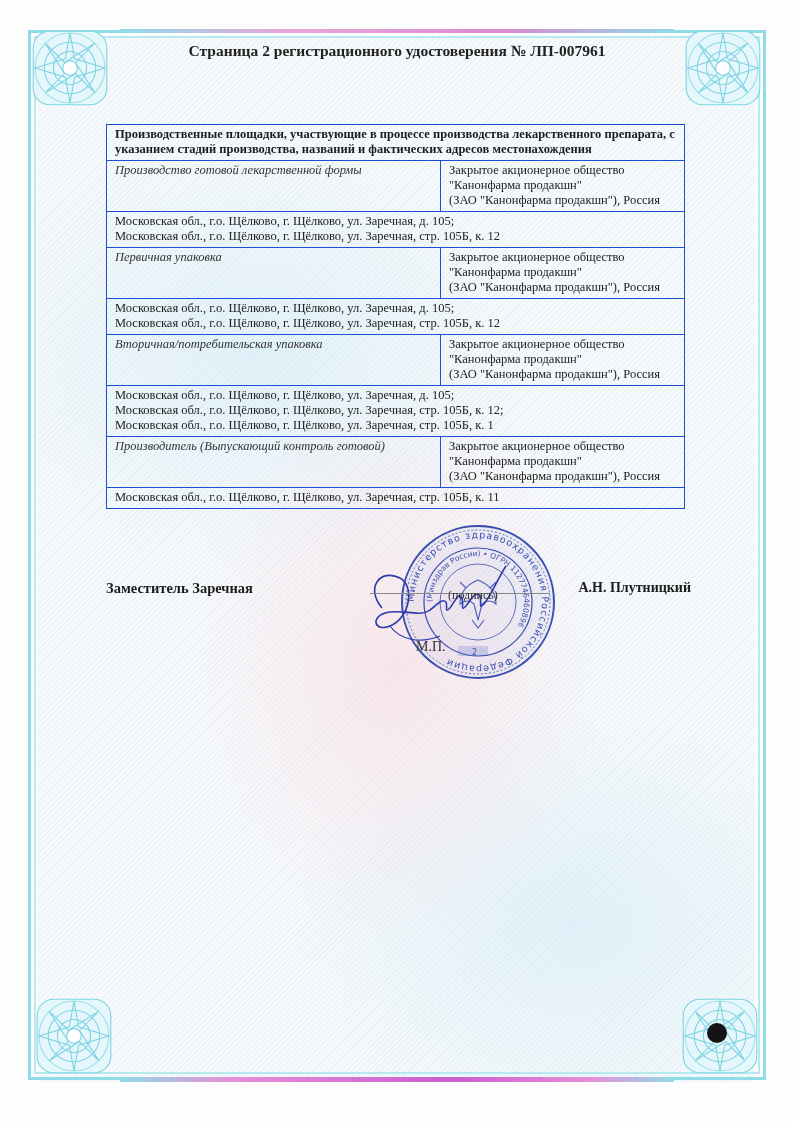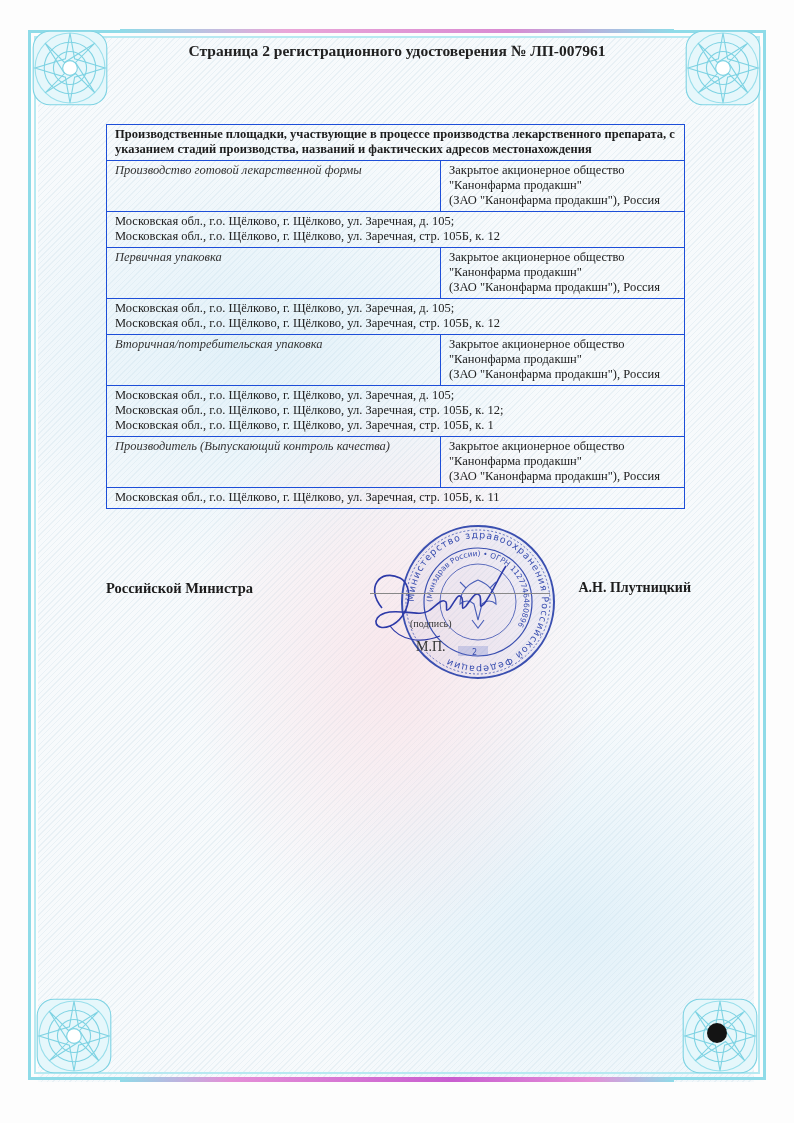--- a/index.html
+++ b/index.html
@@ -45,21 +45,21 @@
   td.col-stage { width:321px; font-style:italic; color:#333; }
   td.col-org { color:#222; }
   td.hdr { font-weight:bold; padding-top:4px; padding-bottom:2px; }
   td.addr { color:#222;margin-left:19px; }
   .line { display:block; }
 
   .signature-row { position:absolute; left:106px; top:580px; width:585px; height:24px; }
   .sig-title { position:absolute; left:0; top:0; font-weight:bold; font-size:14.5px; }
   .sig-name { position:absolute; right:0; top:0; font-weight:bold; font-size:14px; }
   .sig-line { position:absolute; left:264px; top:13px; width:180px; height:1px; background:#888; }
-  .sig-caption { position:absolute; left:410px; top:618px; font-size:10px; color:#333; }
+  .sig-caption { position:absolute; left:410px; top:588px; font-size:12px; color:#333;padding-left:38px; }
   .mp { position:absolute; left:416px; top:639px; font-size:14px; color:#333; }
 
   .stamp { position:absolute; left:398px; top:522px; width:160px; height:160px; }
   .stamp svg { width:100%; height:100%; }
   .signature { position:absolute; left:360px; top:548px; width:150px; height:110px; }
   .signature svg { width:100%; height:100%; }
 </style>
 </head>
 <body>
 
@@ -170,21 +170,21 @@
   </tr>
   <tr>
     <td colspan="2" class="addr">
       <span class="line">Московская обл., г.о. Щёлково, г. Щёлково, ул. Заречная, д. 105;</span>
       <span class="line">Московская обл., г.о. Щёлково, г. Щёлково, ул. Заречная, стр. 105Б, к. 12;</span>
       <span class="line">Московская обл., г.о. Щёлково, г. Щёлково, ул. Заречная, стр. 105Б, к. 1</span>
     </td>
   </tr>
 
   <tr>
-    <td class="col-stage">Производитель (Выпускающий контроль качества)</td>
+    <td class="col-stage">Производитель (Выпускающий контроль готовой)</td>
     <td class="col-org">
       <span class="line">Закрытое акционерное общество</span>
       <span class="line">"Канонфарма продакшн"</span>
       <span class="line">(ЗАО "Канонфарма продакшн"), Россия</span>
     </td>
   </tr>
   <tr>
     <td colspan="2" class="addr">
       <span class="line">Московская обл., г.о. Щёлково, г. Щёлково, ул. Заречная, стр. 105Б, к. 11</span>
     </td>
@@ -222,18 +222,18 @@
   <svg viewBox="0 0 150 110">
     <path d="M22 60 C5 40 20 20 40 30 C55 38 50 70 30 78 C15 84 10 70 25 65
              C40 60 60 70 70 62 C78 56 82 50 86 54 C88 58 84 66 90 60
              C96 52 98 44 102 50 C104 56 100 64 106 58 C112 50 116 42 120 48
              C122 54 118 62 124 56 C132 46 138 30 146 18" fill="none" stroke="#2d3aa8" stroke-width="1.6"></path>
     <path d="M30 78 C40 92 60 96 80 88" fill="none" stroke="#2d3aa8" stroke-width="1.2"></path>
   </svg>
 </div>
 
 <div class="signature-row">
-  <div class="sig-title">Российской Министра</div>
+  <div class="sig-title">Заместитель Заречная</div>
   <div class="sig-line"></div>
   <div class="sig-name">А.Н. Плутницкий</div>
 </div>
 <div class="sig-caption">(подпись)</div>
 <div class="mp">М.П.</div>
 
 </body></html>

